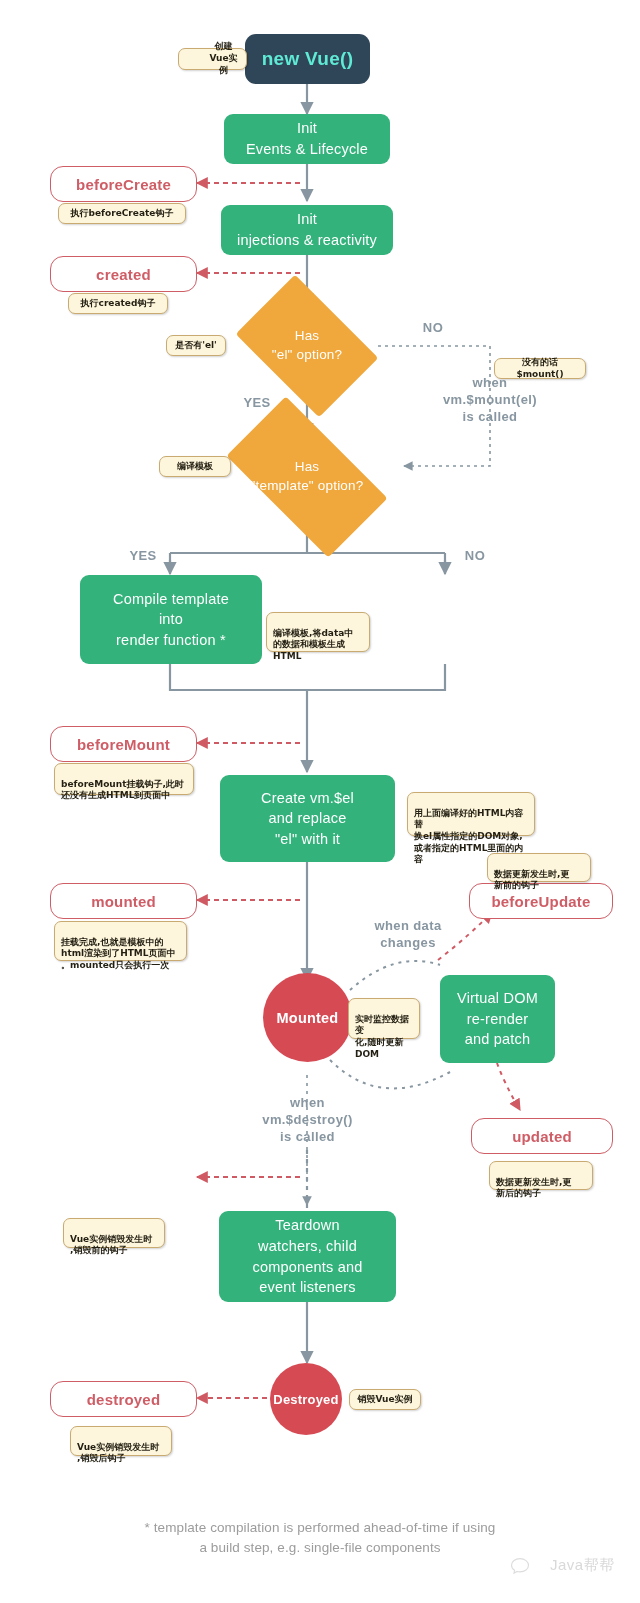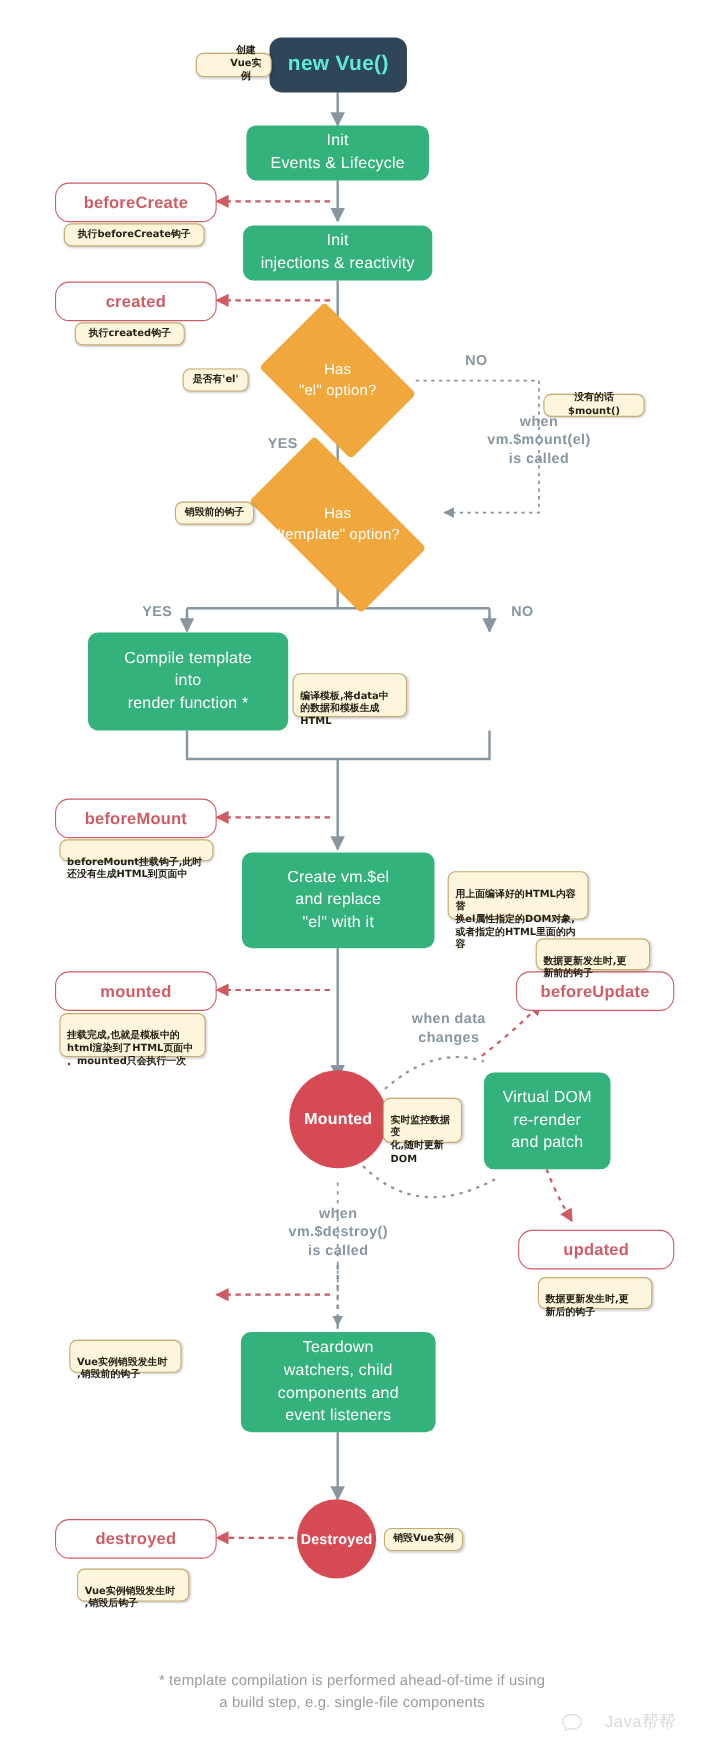--- a/index.html
+++ b/index.html
@@ -234,41 +234,41 @@
 vm.$mount(el)
 is called</div>
   <div class="node flowlabel" style="left:232px; top:395px; width:50px;">YES</div>
 
   <div class="node diamond" style="left:235px; top:435px; width:144px; height:84px;">
     <div class="dshape"></div>
     <div class="dlabel">Has
 "template" option?</div>
   </div>
   <div class="node tip center" style="left:159px; top:456px; width:72px; height:21px;">
-    <span>销毁前的钩子</span>
+    <span>编译模板</span>
   </div>
 
   <div class="node flowlabel" style="left:120px; top:548px; width:46px;">YES</div>
   <div class="node flowlabel" style="left:452px; top:548px; width:46px;">NO</div>
 
   <div class="node greenbox" style="left:80px; top:575px; width:182px; height:89px;">
     <span>Compile template
 into
 render function *</span>
   </div>
   <div class="node tip" style="left:266px; top:612px; width:104px; height:40px;">
     <span>编译模板,将data中
 的数据和模板生成
 HTML</span>
   </div>
 
   <div class="node hook" style="left:50px; top:726px; width:147px; height:36px;">
     <span>beforeMount</span>
   </div>
-  <div class="node tip" style="left:54px; top:763px; width:140px; height:20px;">
+  <div class="node tip" style="left:54px; top:763px; width:140px; height:32px;">
     <span>beforeMount挂载钩子,此时
 还没有生成HTML到页面中</span>
   </div>
 
   <div class="node greenbox" style="left:220px; top:775px; width:175px; height:87px;">
     <span>Create vm.$el
 and replace
 "el" with it</span>
   </div>
   <div class="node tip" style="left:407px; top:792px; width:128px; height:44px;">

